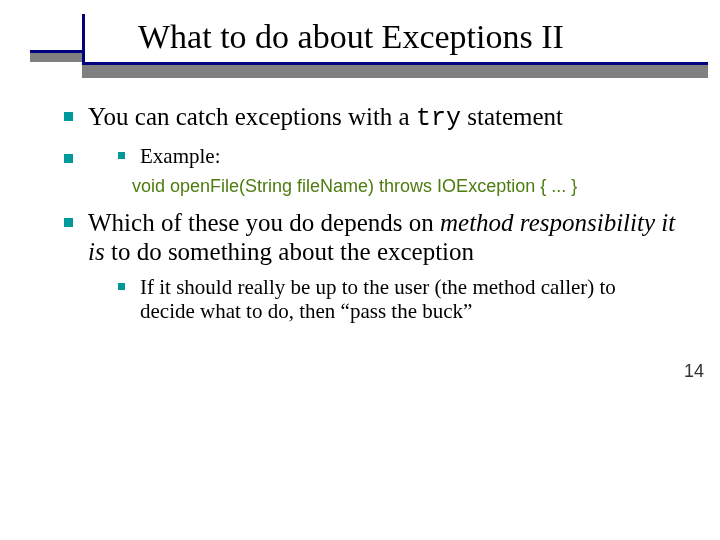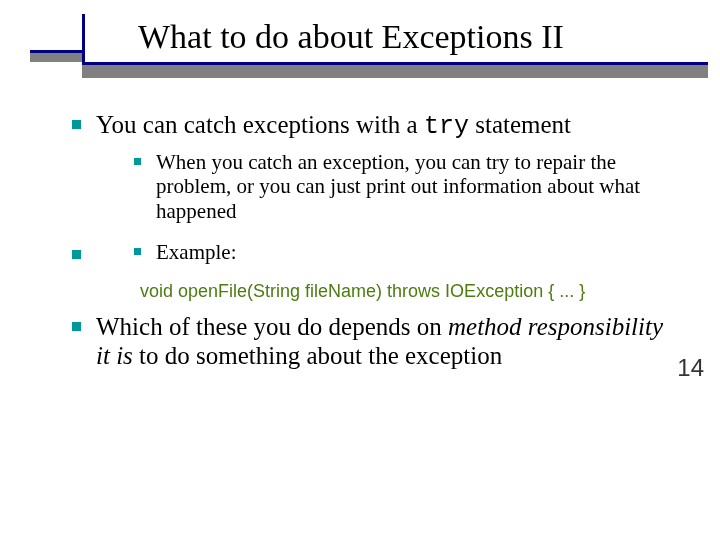--- a/index.html
+++ b/index.html
@@ -58,21 +58,21 @@
   }
 
   .body {
     position: absolute;
     left: 52px;
     top: 94px;
     width: 636px;
     font-size: 25px;
     line-height: 1.18;
   }
-  ul { margin: 16px; padding: 0; list-style: none; }
+  ul { margin: 8px; padding: 0; list-style: none; }
   .lvl1 > li {
     position: relative;
     padding-left: 28px;
     margin-bottom: 10px;
   }
   .lvl1 > li::before {
     content: "";
     position: absolute;
     left: 4px;
     top: 10px;
@@ -106,53 +106,51 @@
     margin-left: 44px;
     margin-top: 2px;
     margin-bottom: 8px;
   }
   .mono { font-family: "Courier New", Courier, monospace; }
   .italic { font-style: italic; }
   .pagenum {
     position: absolute;
     right: 16px;
     bottom: 10px;
-    font-size: 24px;
+    font-size: 18px;
     font-family: Arial, sans-serif;
     color: #333;
   }
 </style>
 </head>
 <body>
 
 <div class="slide">
 
   <div class="title-wrap">
     <div class="title-bar"></div>
     <div class="title-vert"></div>
     <div class="title-text">What to do about Exceptions II</div>
     <div class="title-under"></div>
   </div>
 
   <div class="body">
     <ul class="lvl1">
       <li>
         <span>You can catch exceptions with a </span><span class="mono">try</span><span> statement</span>
-        <ul class="lvl2">
-          <li>When you catch an exception, you can try to repair the problem, or you can just print out information about what happened</li>
-        </ul>
       </li>
       <li>
         <ul class="lvl2">
           <li>Example:</li>
         </ul>
         <div class="code">void openFile(String fileName) throws IOException { ... }</div>
       </li>
       <li>
         <span>Which of these you do depends on </span><span class="italic">method responsibility it is</span><span> to do something about the exception</span>
         <ul class="lvl2">
+          <li>If it should really be up to the user (the method caller) to decide what to do, then “pass the buck”</li>
         </ul>
       </li>
     </ul>
   </div>
 
   <div class="pagenum">14</div>
 </div>
 
 </body></html>

